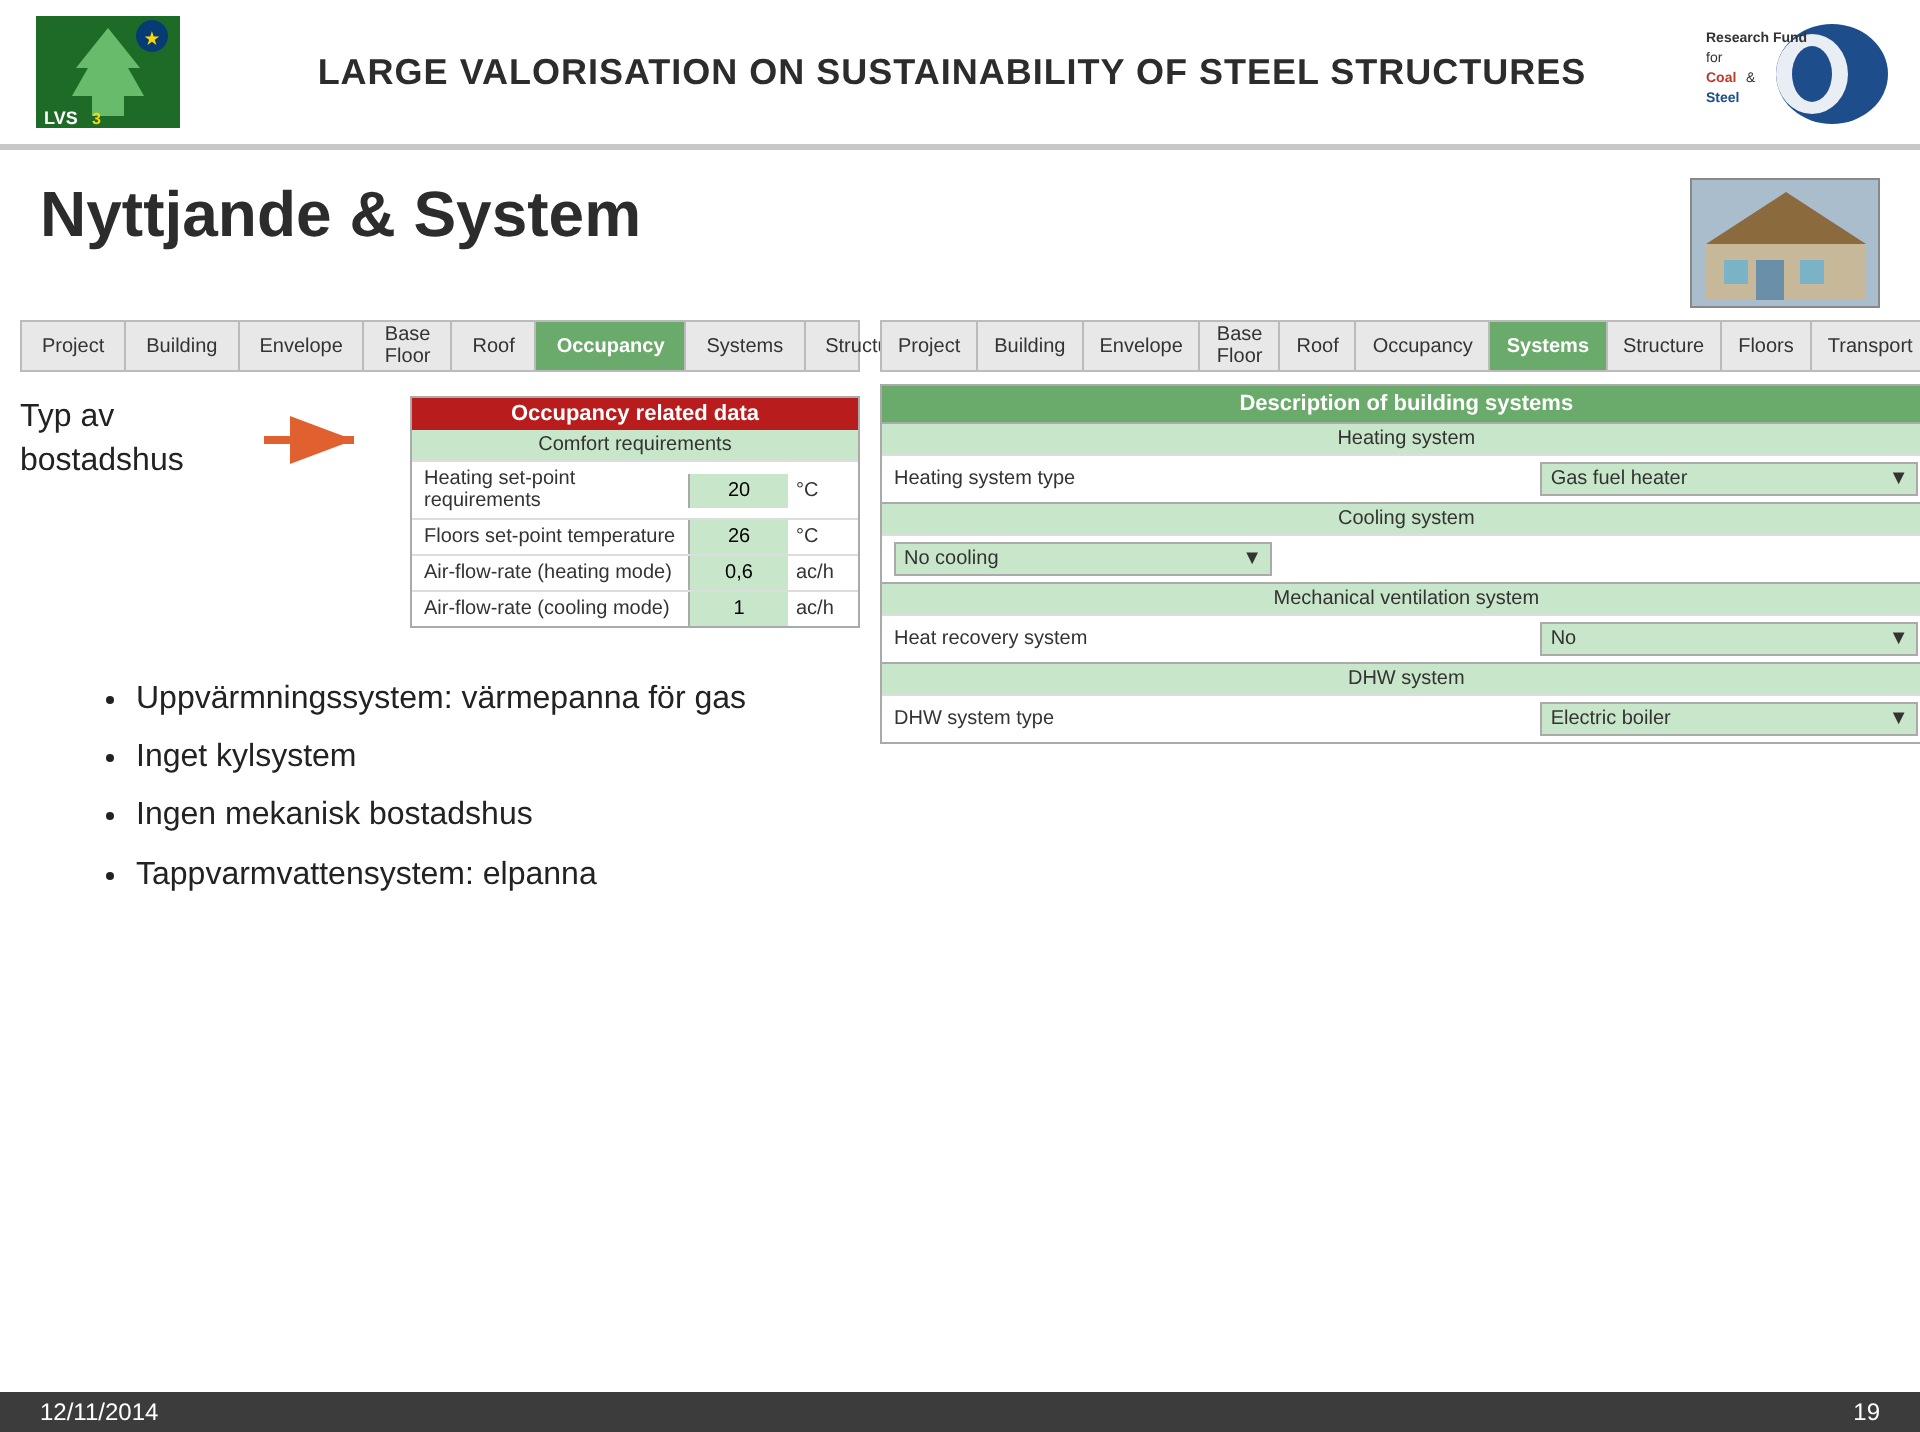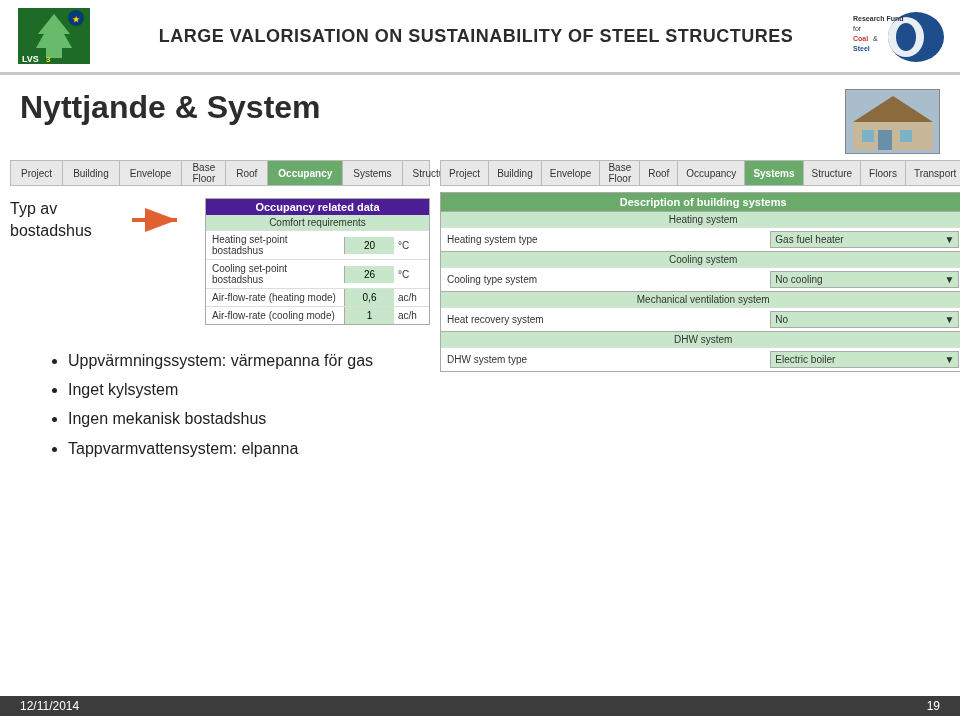--- a/index.html
+++ b/index.html
@@ -119,21 +119,21 @@
       font-weight: bold;
     }
 
     
     .occ-table-wrapper {
       border: 1px solid #aaa;
       background: #fff;
       font-size: 10px;
     }
     .occ-section-header {
-      background: #4c1d95;
+      background: #b91c1c;
       color: #fff;
       text-align: center;
       padding: 2px 4px;
       font-size: 11px;
       font-weight: bold;
     }
     .occ-sub-header {
       background: #c8e6c9;
       color: #333;
       text-align: center;
@@ -386,26 +386,26 @@
             </marker>
           </defs>
           <line x1="2" y1="12" x2="47" y2="12" stroke="#e06030" stroke-width="4" marker-end="url(#arrowhead)"></line>
         </svg>
       </div>
 
       <div class="occ-table-wrapper" style="flex:1;">
         <div class="occ-section-header">Occupancy related data</div>
         <div class="occ-sub-header">Comfort requirements</div>
         <div class="occ-row">
-          <div class="occ-label">Heating set-point bostadshus</div>
+          <div class="occ-label">Heating set-point requirements</div>
           <div class="occ-value">20</div>
           <div class="occ-unit">°C</div>
         </div>
         <div class="occ-row">
-          <div class="occ-label">Cooling set-point bostadshus</div>
+          <div class="occ-label">Floors set-point temperature</div>
           <div class="occ-value">26</div>
           <div class="occ-unit">°C</div>
         </div>
         <div class="occ-row">
           <div class="occ-label">Air-flow-rate (heating mode)</div>
           <div class="occ-value">0,6</div>
           <div class="occ-unit">ac/h</div>
         </div>
         <div class="occ-row">
           <div class="occ-label">Air-flow-rate (cooling mode)</div>
@@ -450,21 +450,20 @@
           <div class="sys-row-select">
             <span>Gas fuel heater</span>
             <span class="dropdown-arrow">▼</span>
           </div>
         </div>
       </div>
 
       <div class="sys-section">
         <div class="sys-section-title">Cooling system</div>
         <div class="sys-row">
-          <div class="sys-row-label">Cooling type system</div>
           <div class="sys-row-select">
             <span>No cooling</span>
             <span class="dropdown-arrow">▼</span>
           </div>
         </div>
       </div>
 
       <div class="sys-section">
         <div class="sys-section-title">Mechanical ventilation system</div>
         <div class="sys-row">

